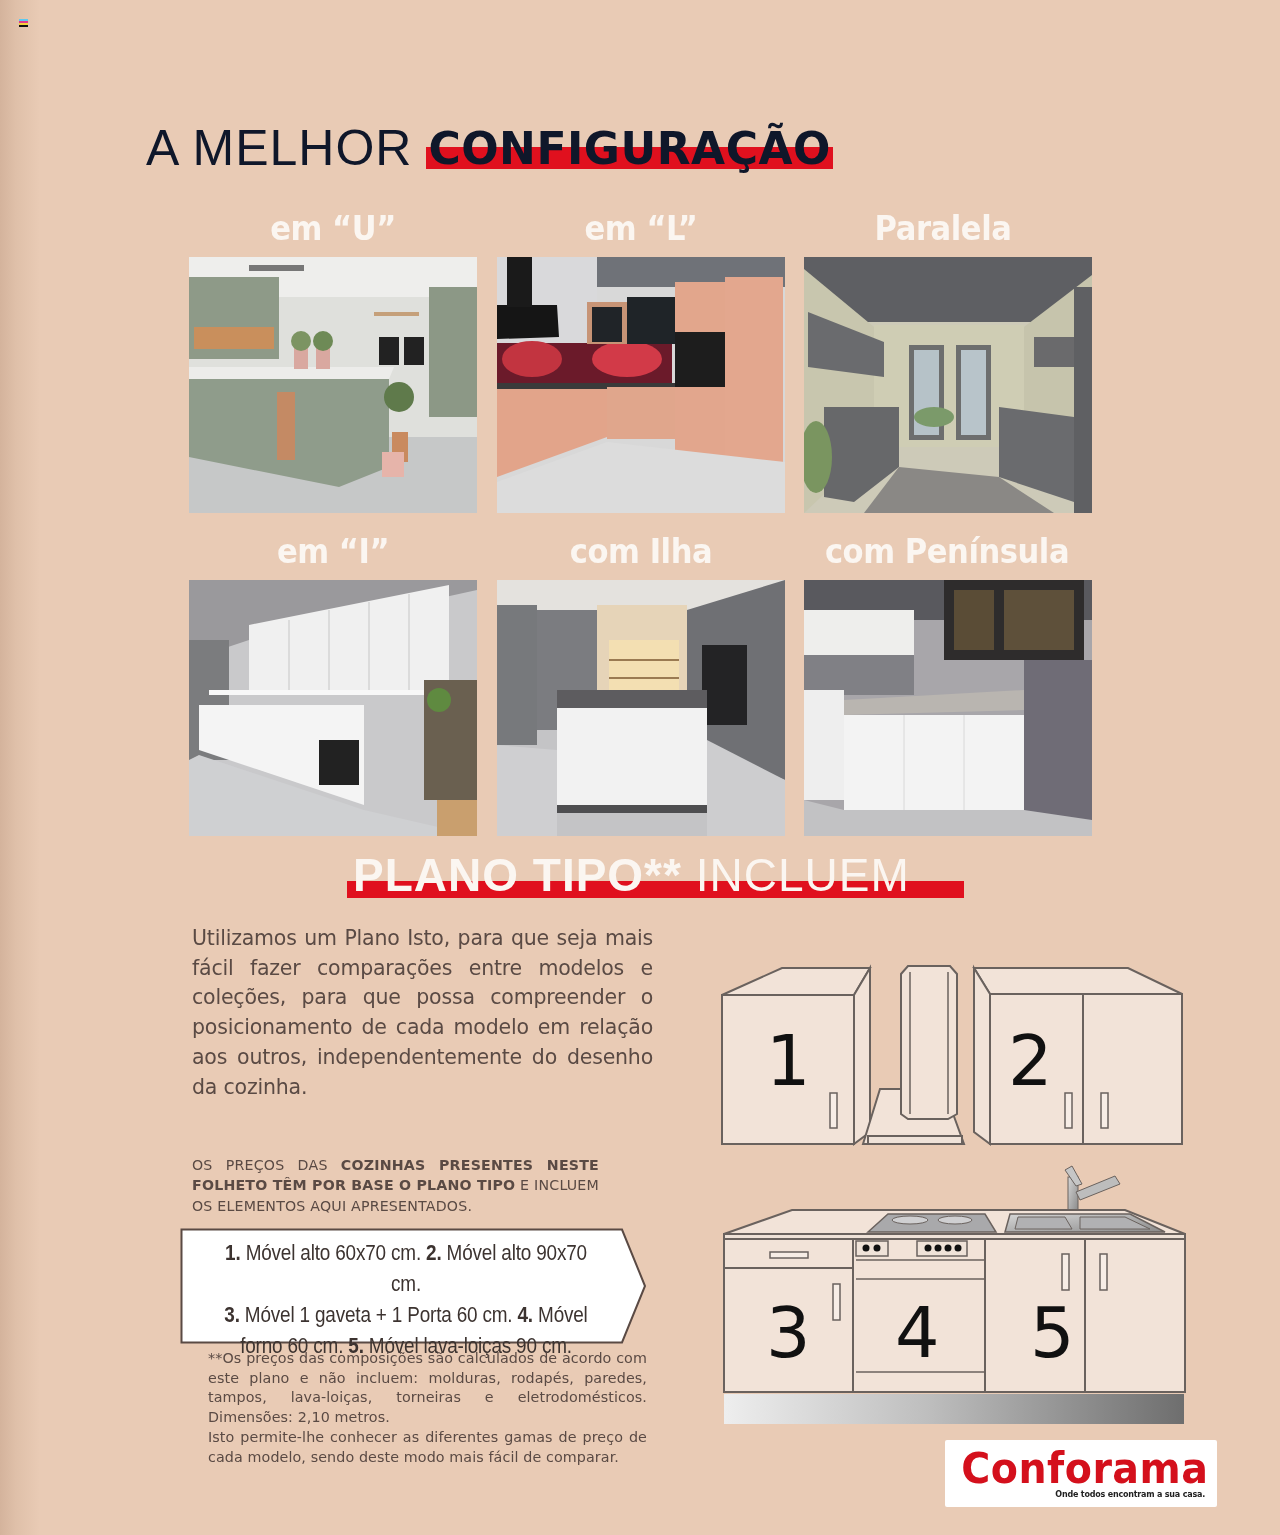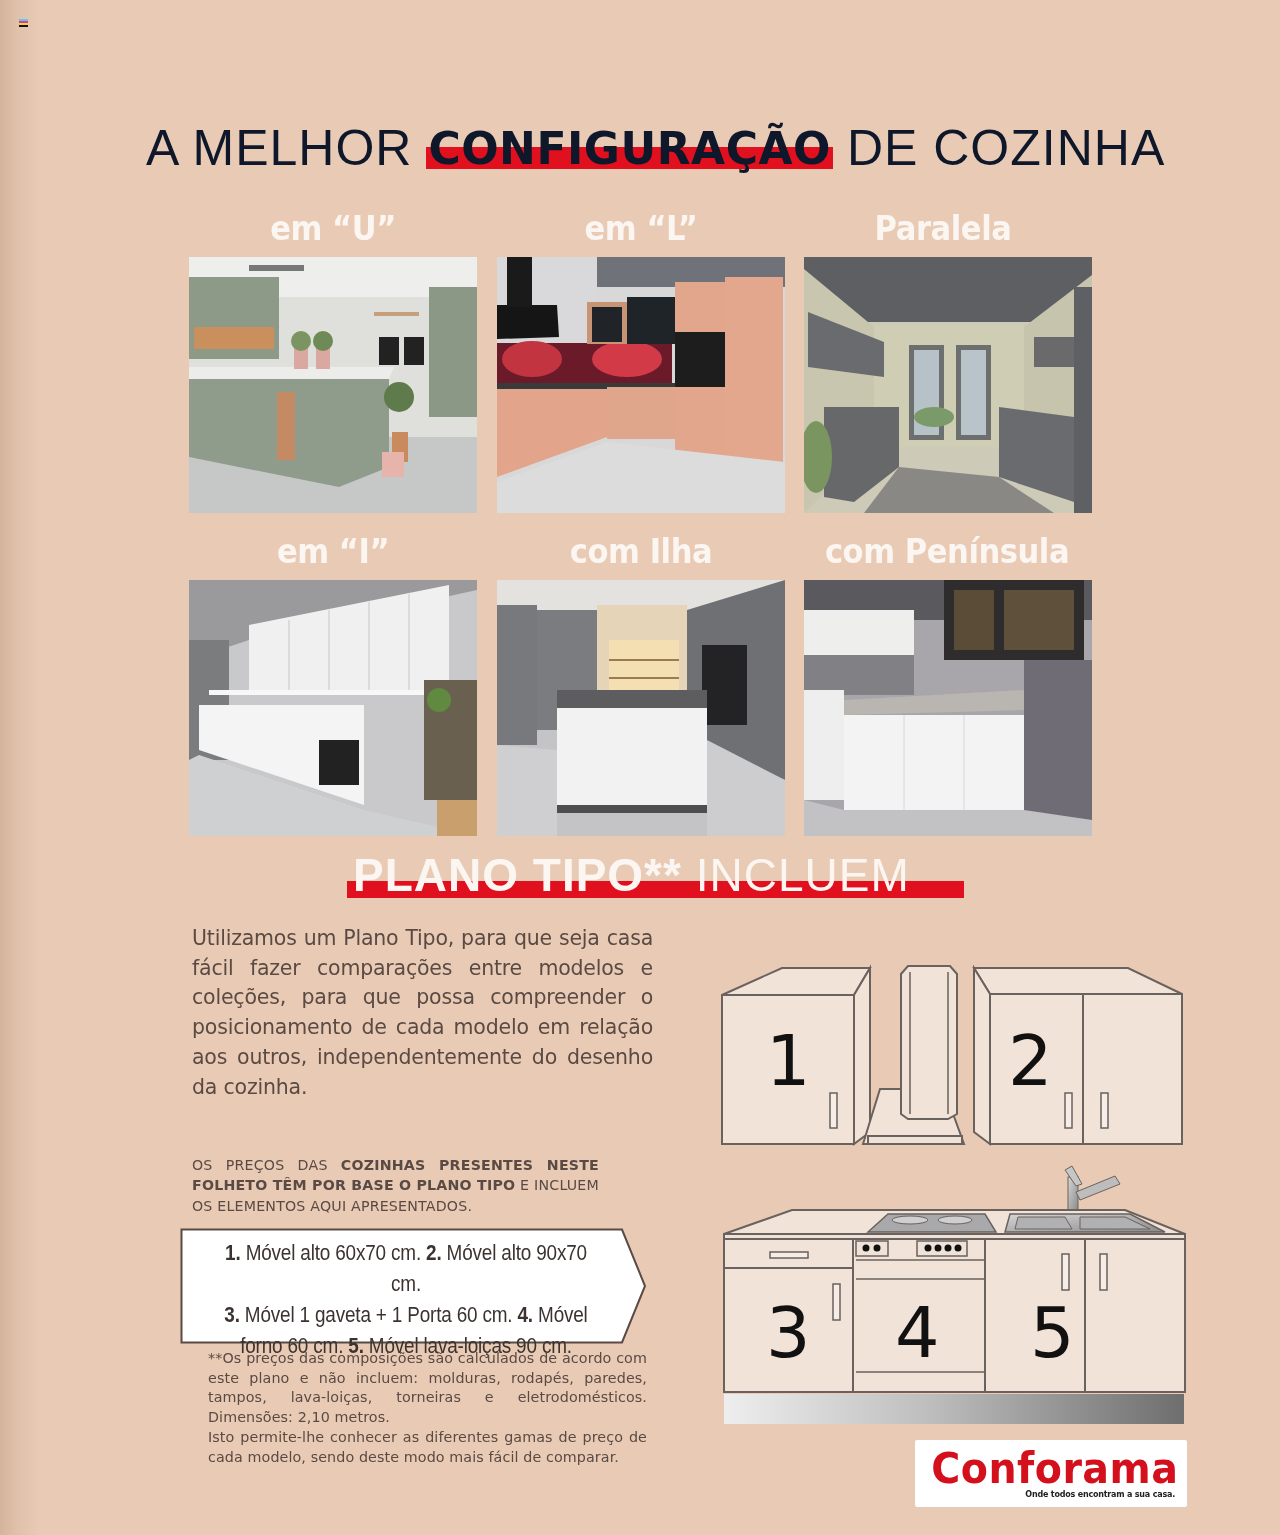--- a/index.html
+++ b/index.html
@@ -95,21 +95,21 @@
 
   
   .diagram-top { position: absolute; left: 718px; top: 962px; }
   .diagram-bottom { position: absolute; left: 720px; top: 1162px; }
   .diag-num {
     font-family: "DejaVu Sans", sans-serif; font-size: 70px; fill: #111;
   }
 
   
   .logo {
-    position: absolute; left: 915px; top: 1440px; width: 272px; height: 67px;
+    position: absolute; left: 945px; top: 1440px; width: 272px; height: 67px;
     background: #fff; border-radius: 2px;
   }
   .logo .brand {
     position: absolute; left: 6px; top: 3px; width: 258px; text-align: center;
     font-family: "DejaVu Sans", sans-serif; font-weight: 700;
     font-size: 43px; color: #d4101c; letter-spacing: 0.5px;
     transform: scaleX(0.92);
   }
   .logo .tagline {
     position: absolute; right: 12px; top: 50px;
@@ -127,21 +127,20 @@
   <span style="background:#f5d23c"></span>
   <span style="background:#111"></span>
 </div>
 
 <div class="headline">
   <span class="light">A MELHOR</span>
   <span class="strong-wrap">
     <span class="redbar"></span>
     <span class="strong">CONFIGURAÇÃO</span>
   </span>
-  <span class="light">DE COZINHA</span>
 </div>
 
 <div class="gallery-label" style="left:189px; top:208px;">em “U”</div>
 <div class="gallery-label" style="left:497px; top:208px;">em “L”</div>
 <div class="gallery-label" style="left:799px; top:208px;">Paralela</div>
 <div class="gallery-label" style="left:189px; top:531px;">em “I”</div>
 <div class="gallery-label" style="left:497px; top:531px;">com Ilha</div>
 <div class="gallery-label" style="left:803px; top:531px;">com Península</div>
 
 <div class="photo" style="left:189px; top:257px;">
@@ -275,21 +274,21 @@
 </div>
 
 <div class="plano-heading">
   <div class="redbar"></div>
   <div class="txt">
     <b>PLANO TIPO**</b>
     <span>INCLUEM</span>
   </div>
 </div>
 
-<p class="intro">Utilizamos um Plano Tipo, para que seja casa fácil fazer comparações entre modelos e coleções, para que possa compreender o posicionamento de cada modelo em relação aos outros, independentemente do desenho da cozinha.</p>
+<p class="intro">Utilizamos um Plano Isto, para que seja mais fácil fazer comparações entre modelos e coleções, para que possa compreender o posicionamento de cada modelo em relação aos outros, independentemente do desenho da cozinha.</p>
 
 <p class="prices-note"><span>OS PREÇOS DAS </span><b>COZINHAS PRESENTES NESTE FOLHETO TÊM POR BASE O PLANO TIPO</b><span> E INCLUEM OS ELEMENTOS AQUI APRESENTADOS.</span></p>
 
 <div class="elements-box">
   <svg width="468" height="116" viewBox="0 0 468 116">
     <polygon points="1.5,1.5 442,1.5 465,58 442,114.5 1.5,114.5" fill="#ffffff" stroke="#5a4a44" stroke-width="2"></polygon>
   </svg>
   <div class="txt">
     <b>1.</b><span> Móvel alto 60x70 cm. </span><b>2.</b><span> Móvel alto 90x70 cm. </span><br>
     <b>3.</b><span> Móvel 1 gaveta + 1 Porta 60 cm. </span><b>4.</b><span> Móvel forno 60 cm. </span><b>5.</b><span> Móvel lava-loiças 90 cm.</span>

